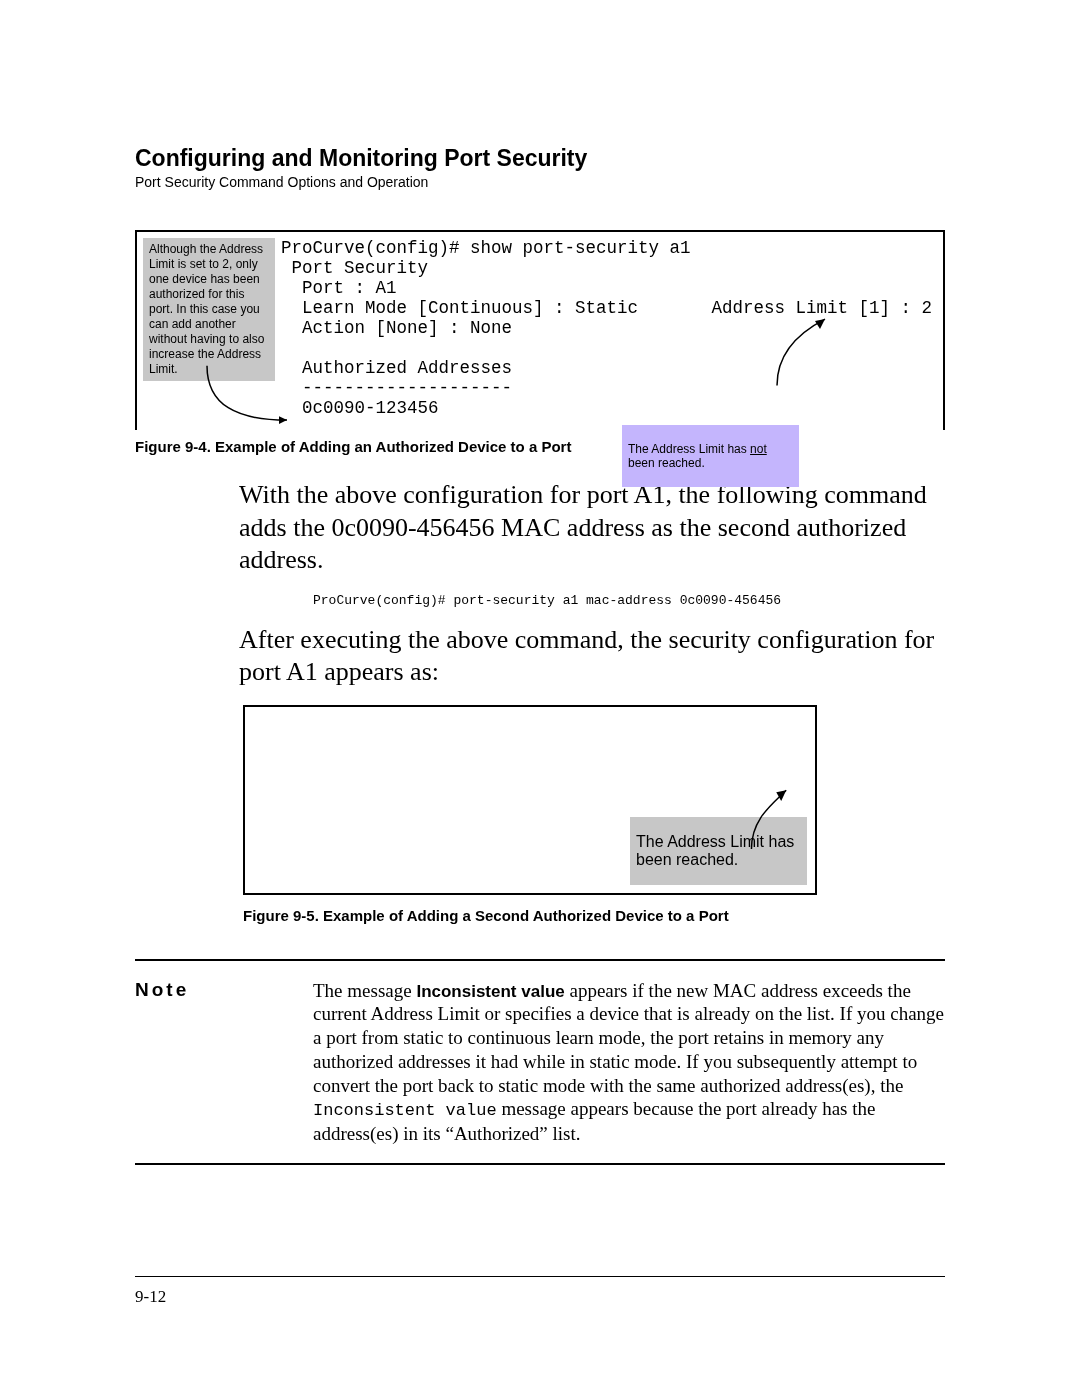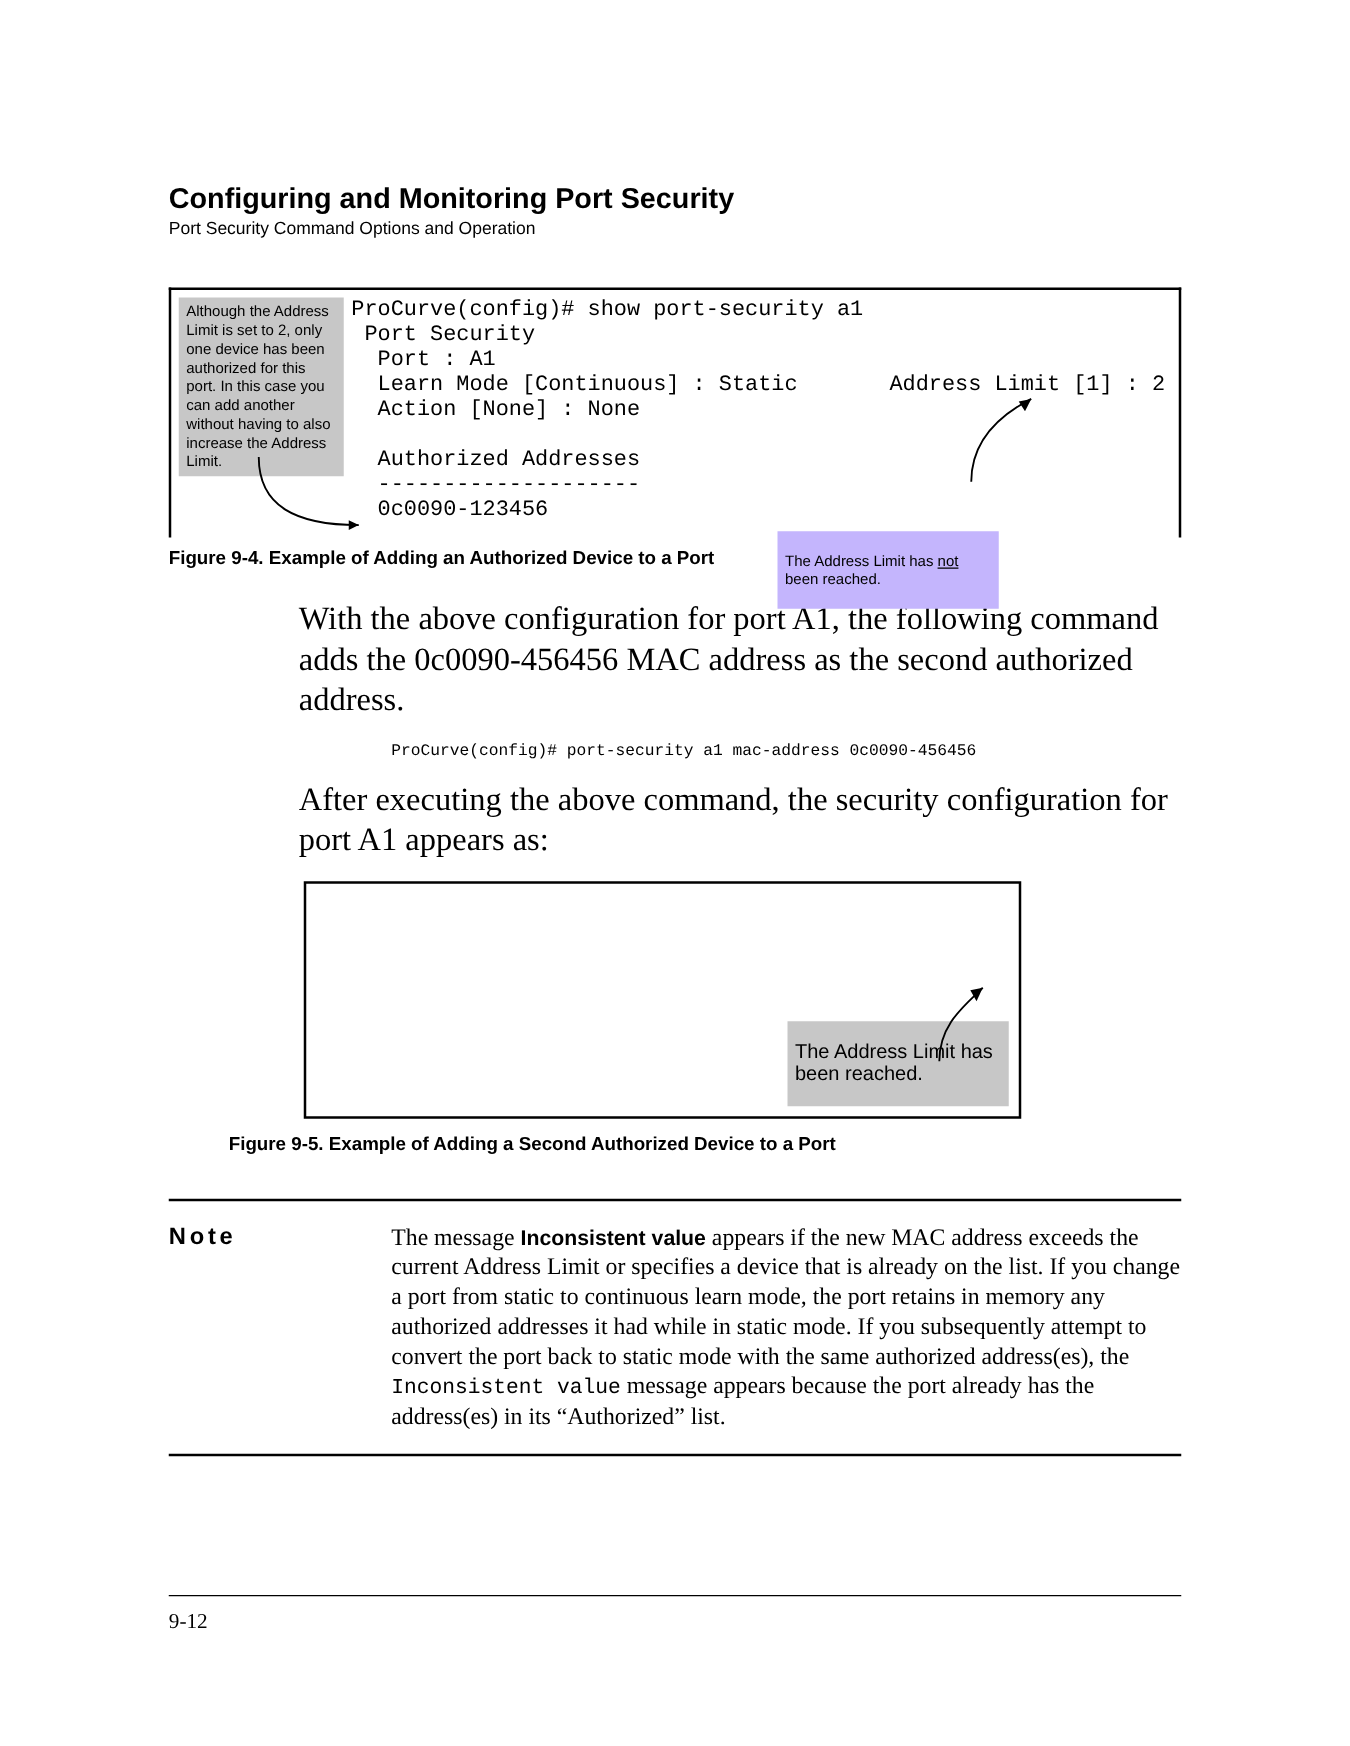--- a/index.html
+++ b/index.html
@@ -99,21 +99,21 @@
     width: 165px;
     background: #c7c7c7;
     font-family: Arial, sans-serif;
     font-size: 16px;
     padding: 16px 6px;
   }
   .fig-caption2 {
     font-family: Arial, sans-serif;
     font-weight: bold;
     font-size: 15px;
-    margin-left: 48px;
+    margin-left: 108px;
     margin-bottom: 35px;
   }
   .note-row {
     display: flex;
     align-items: flex-start;
     border-top: 2px solid #000;
     border-bottom: 2px solid #000;
     padding: 18px 0;
     margin-left: 0;
   }

